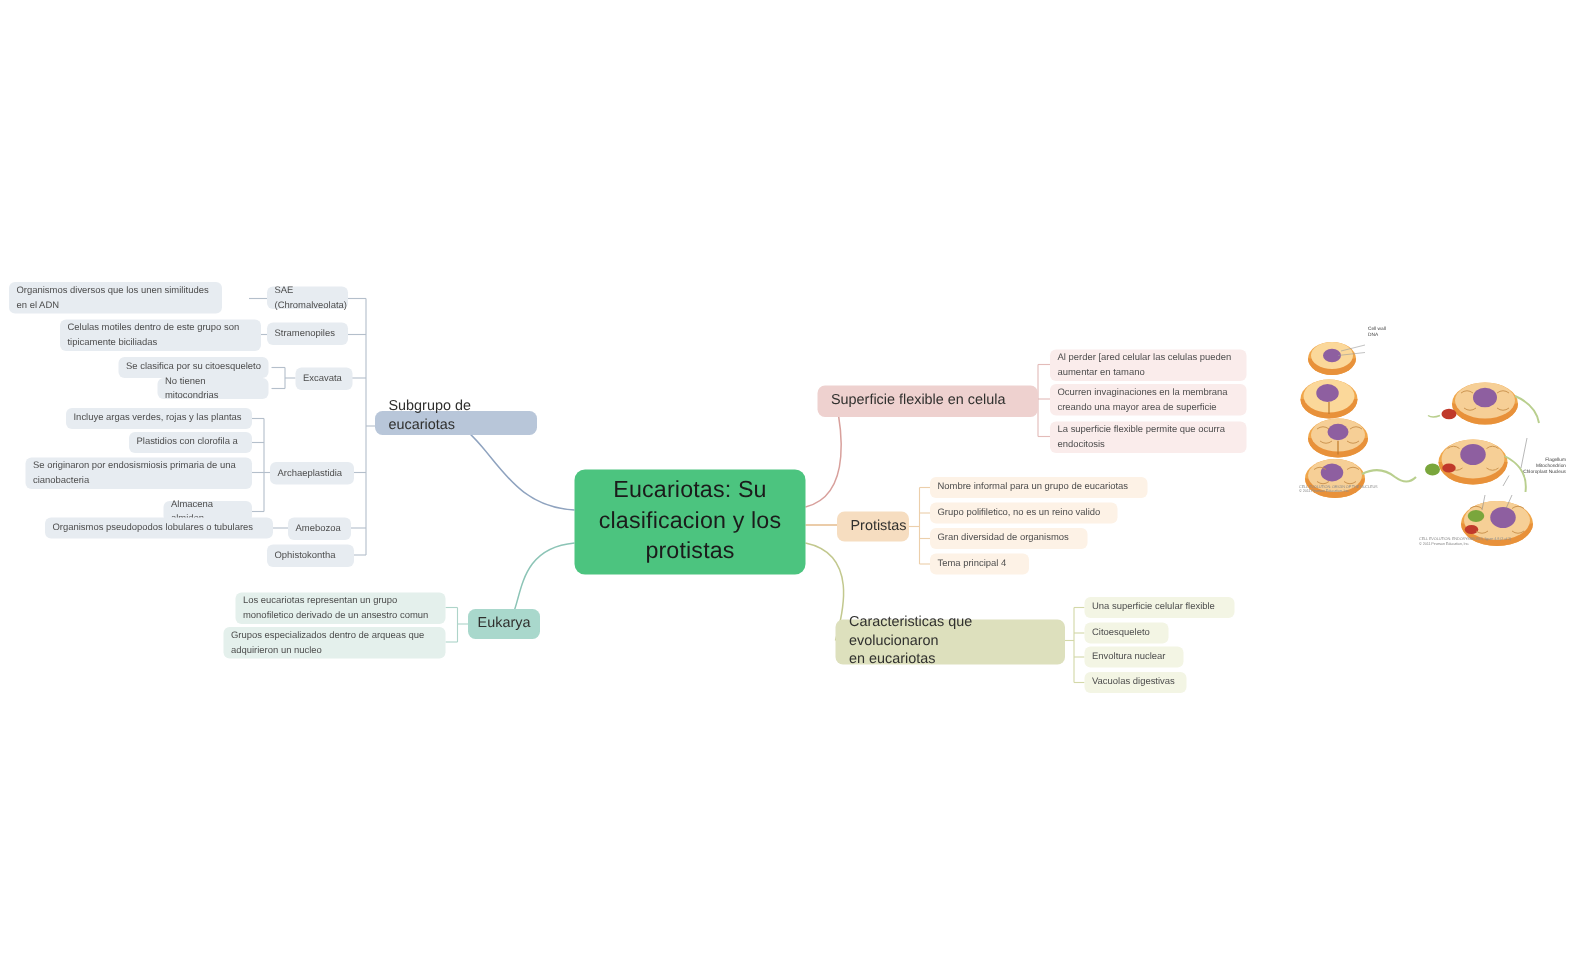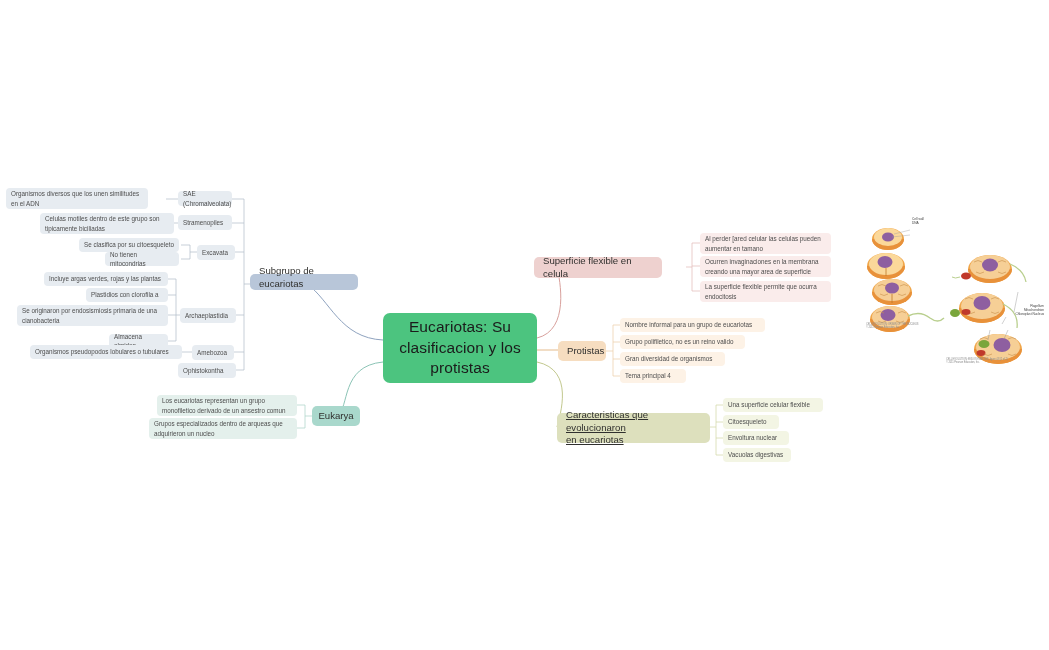--- a/index.html
+++ b/index.html
@@ -239,21 +239,21 @@
   </div>
   <div class="node leaf c-teallt" style="left:157px; top:395px; width:140px; height:21px;">
     <span>Los eucariotas representan un grupo
 monofiletico derivado de un ansestro comun</span>
   </div>
   <div class="node leaf c-teallt" style="left:149px; top:418px; width:148px; height:21px;">
     <span>Grupos especializados dentro de arqueas que
 adquirieron un nucleo</span>
   </div>
 
-  <div class="node main c-pink" style="left:534px; top:257px; width:128px; height:21px;">
+  <div class="node main c-pink" style="left:545px; top:257px; width:147px; height:21px;">
     <span>Superficie flexible en celula</span>
   </div>
   <div class="node leaf c-pinklt" style="left:700px; top:233px; width:131px; height:21px;">
     <span>Al perder [ared celular las celulas pueden
 aumentar en tamano</span>
   </div>
   <div class="node leaf c-pinklt" style="left:700px; top:256px; width:131px; height:21px;">
     <span>Ocurren invaginaciones en la membrana
 creando una mayor area de superficie</span>
   </div>
@@ -271,21 +271,21 @@
   <div class="node leaf c-orangelt" style="left:620px; top:335px; width:125px; height:14px;">
     <span>Grupo polifiletico, no es un reino valido</span>
   </div>
   <div class="node leaf c-orangelt" style="left:620px; top:352px; width:105px; height:14px;">
     <span>Gran diversidad de organismos</span>
   </div>
   <div class="node leaf c-orangelt" style="left:620px; top:369px; width:66px; height:14px;">
     <span>Tema principal 4</span>
   </div>
 
-  <div class="node main two-line c-olive" style="left:557px; top:413px; width:153px; height:30px;text-decoration:underline;">
+  <div class="node main two-line c-olive" style="left:557px; top:413px; width:153px; height:30px;">
     <span>Caracteristicas que evolucionaron
 en eucariotas</span>
   </div>
   <div class="node leaf c-olivelt" style="left:723px; top:398px; width:100px; height:14px;">
     <span>Una superficie celular flexible</span>
   </div>
   <div class="node leaf c-olivelt" style="left:723px; top:415px; width:56px; height:14px;">
     <span>Citoesqueleto</span>
   </div>
   <div class="node leaf c-olivelt" style="left:723px; top:431px; width:66px; height:14px;">

